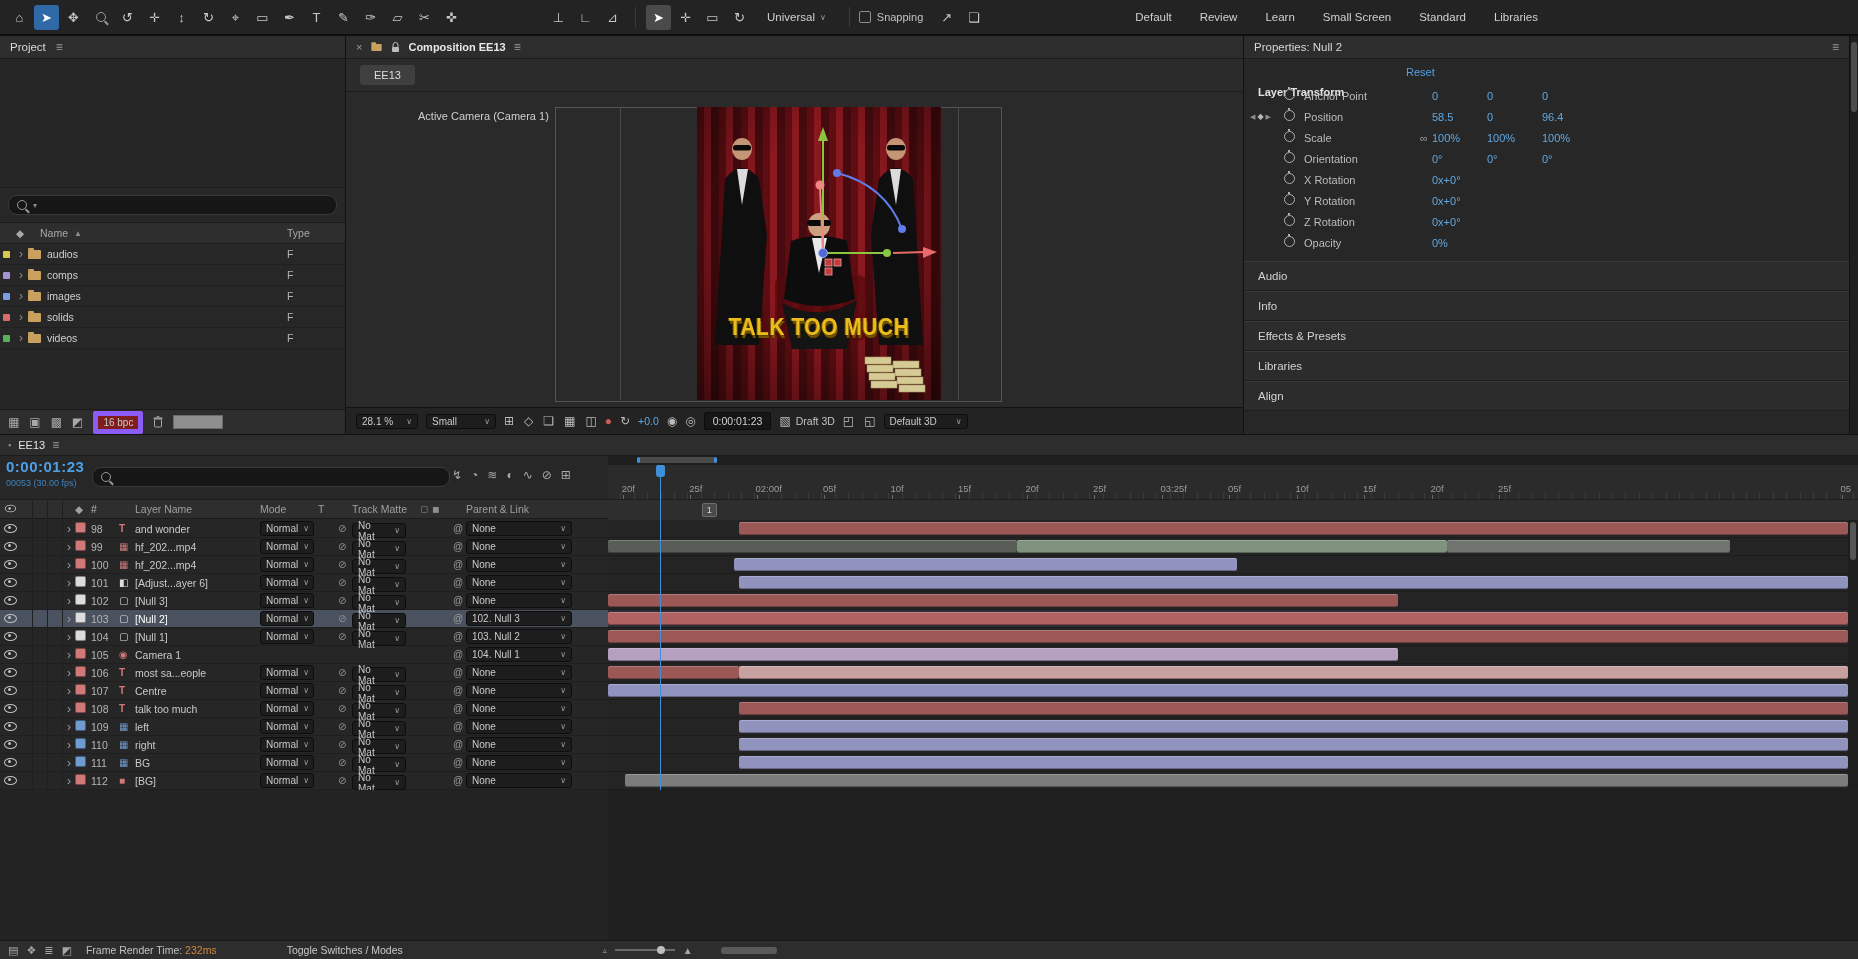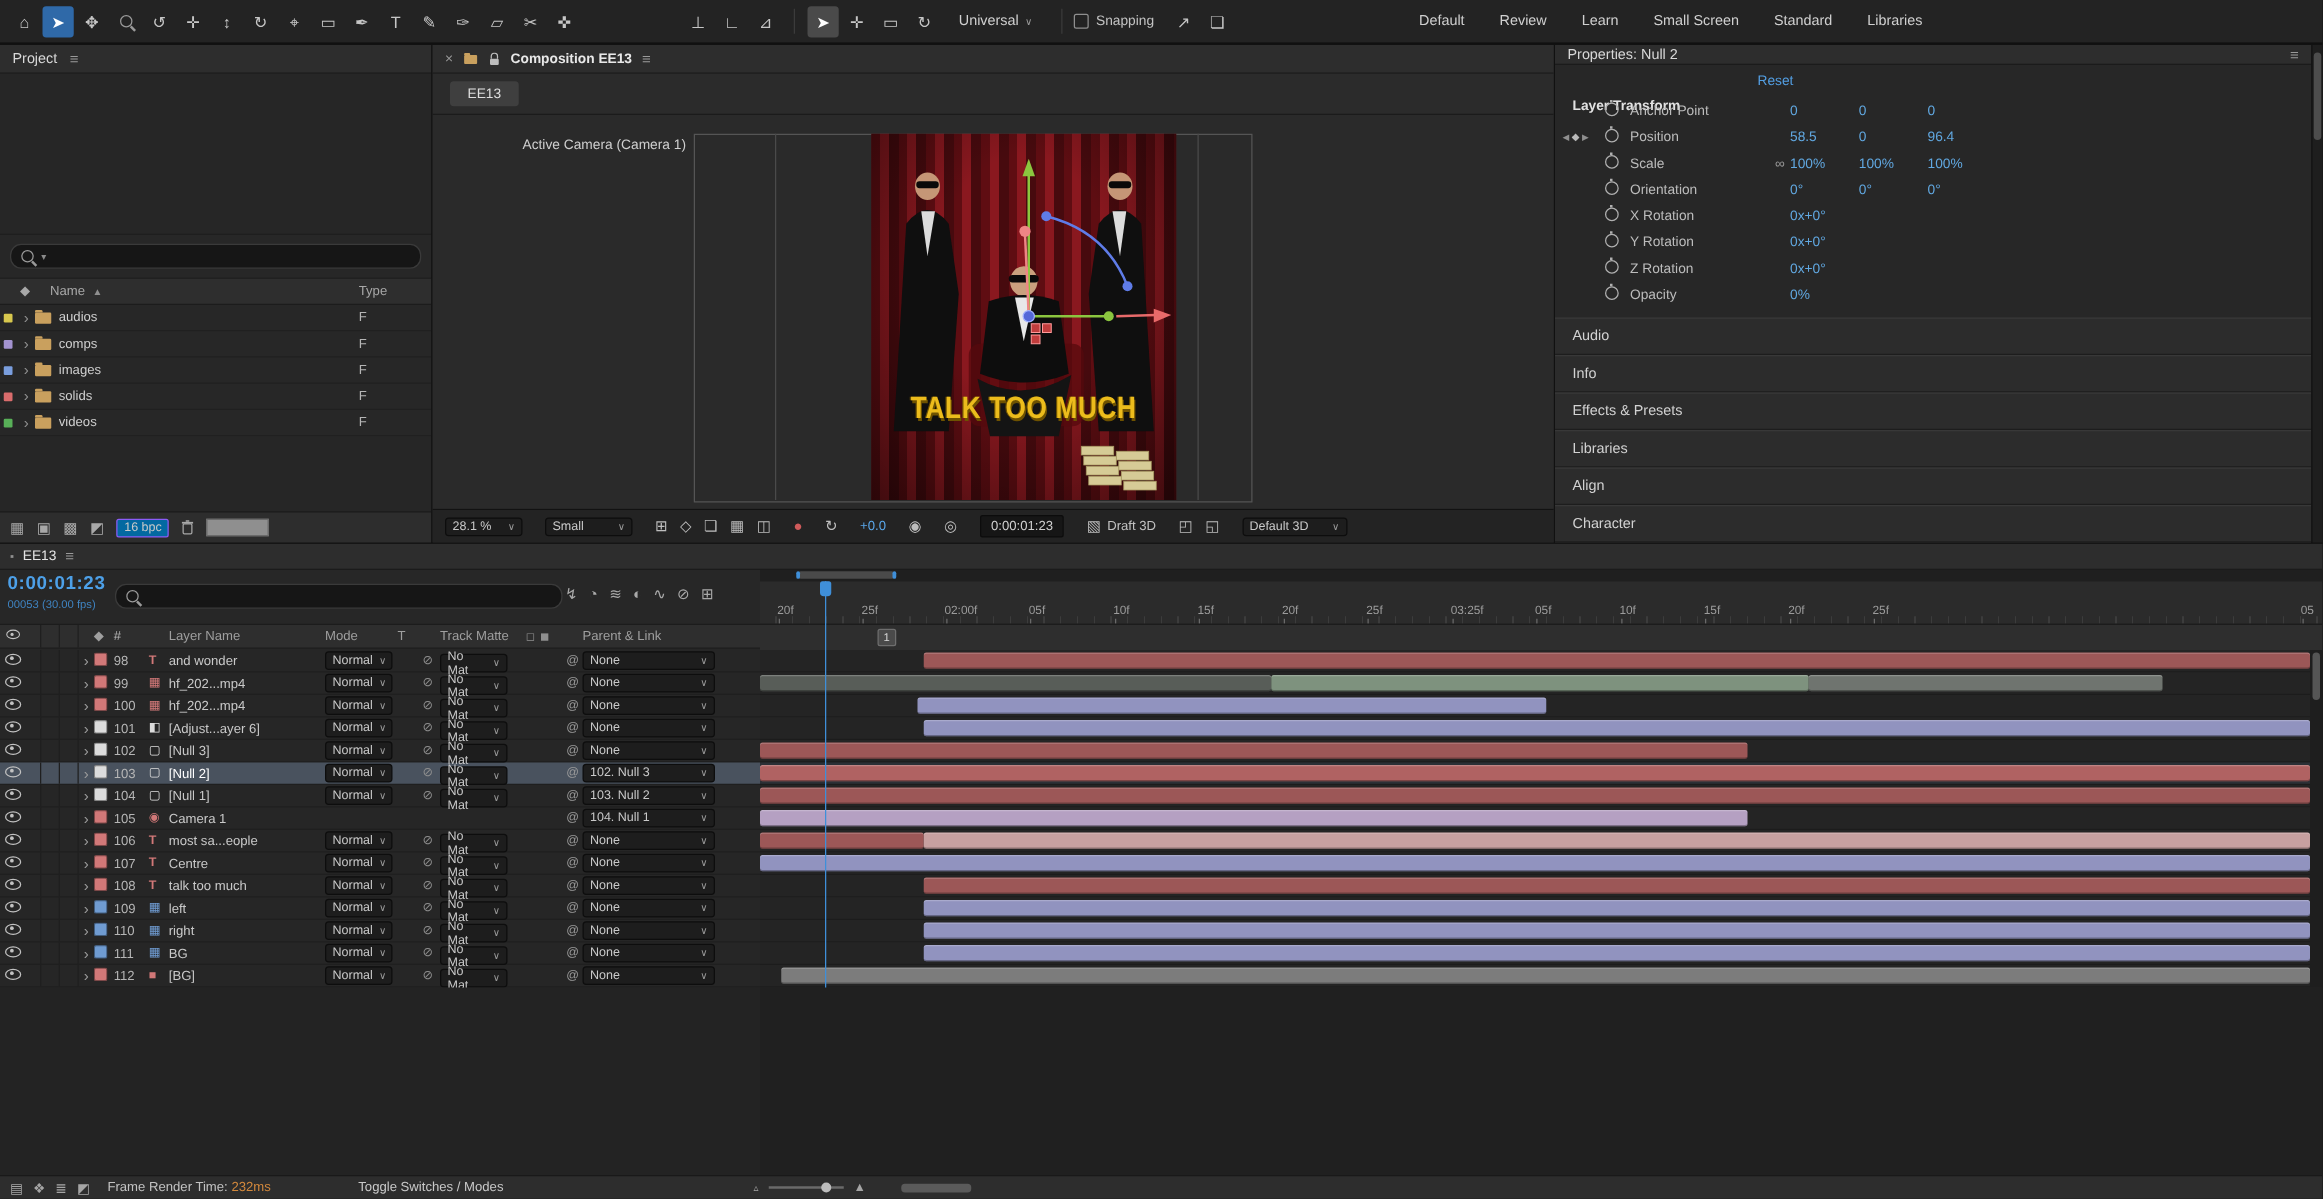--- a/index.html
+++ b/index.html
@@ -45,41 +45,41 @@
   .pc-name{flex:1;display:flex;align-items:center;gap:6px;}
   .pc-type{width:58px;}
   .projrow{display:flex;align-items:center;height:20px;border-bottom:1px solid #202020;font-size:10.5px;}
   .projrow .chipc{width:7px;height:7px;border-radius:1px;margin:0 4px 0 3px;flex:none;}
   .projrow .exp{width:14px;color:#8f8f8f;text-align:center;flex:none;font-size:12px;}
   .projrow .pname{flex:1;margin-left:6px;color:#cfcfcf;}
   .projrow .ptype{width:58px;color:#b5b5b5;}
   #proj-fill{flex:1;background:#262626;}
   #proj-foot{height:24px;background:#2d2d2d;border-top:1px solid #1a1a1a;display:flex;align-items:center;gap:10px;padding:0 8px;flex:none;}
   #proj-foot .icon{font-size:12px;color:#a8a8a8;}
-  .bpc{font-size:10px;color:#c9c9c9;background:#0369a1;border:1px solid #8b5cf6;border-radius:2px;padding:1px 5px;}
+  .bpc{font-size:10px;color:#c9c9c9;background:#7f1d1d;border:5px solid #8b5cf6;border-radius:2px;padding:1px 5px;}
   .graysw{width:48px;height:12px;background:#8f8f8f;border:1px solid #6a6a6a;}
 
   
   #comp{left:346px;top:36px;width:897px;height:398px;display:flex;flex-direction:column;}
   #comp-tabs{height:22px;background:#2d2d2d;border-bottom:1px solid #1b1b1b;display:flex;align-items:center;gap:8px;padding:0 10px;flex:none;}
   #comp-strip{height:32px;background:#2b2b2b;border-bottom:1px solid #1b1b1b;display:flex;align-items:center;padding:0 14px;flex:none;}
   .crumb{background:#3f3f3f;border-radius:3px;padding:4px 14px;font-size:11px;color:#dedede;}
   #viewer{flex:1;position:relative;background:#2a2a2a;}
   #viewlabel{position:absolute;left:72px;top:18px;color:#cfcfcf;font-size:11px;}
   .guide{position:absolute;border:1px solid #555;}
   .vline{position:absolute;width:1px;background:#4a4a4a;}
   #shot{position:absolute;left:351px;top:15px;width:244px;height:293px;overflow:hidden;
     background:
       radial-gradient(ellipse at 50% 40%, rgba(0,0,0,0) 40%, rgba(0,0,0,.55) 100%),
       repeating-linear-gradient(90deg,#5f0d12 0 7px,#8a181f 7px 14px,#470a0e 14px 22px);}
   #shot svg{position:absolute;left:0;top:0;}
   #caption{position:absolute;left:0;right:0;top:208px;text-align:center;font-weight:700;
     font-size:21px;color:#ecbc1c;letter-spacing:.5px;transform:scaleY(1.18);
     text-shadow:1px 2px 0 #6e5200, -1px 0 0 #6e5200;}
-  #comp-foot{height:26px;background:#232323;border-top:1px solid #121212;display:flex;align-items:center;gap:18px;padding:0 10px;font-size:10.5px;flex:none;}
+  #comp-foot{height:26px;background:#232323;border-top:1px solid #121212;display:flex;align-items:center;gap:8px;padding:0 10px;font-size:10.5px;flex:none;}
   #comp-foot .icon{font-size:12px;}
   .tcchip{background:#161616;border:1px solid #0c0c0c;border-radius:2px;padding:2px 8px;color:#cfcfcf;}
   .bluetext{color:#5aa7ea;}
 
   
   #props{left:1244px;top:36px;width:605px;height:398px;display:flex;flex-direction:column;}
   #prop-sec{display:flex;align-items:center;height:26px;padding:0 14px;flex:none;}
   #prop-sec .sect{font-weight:700;color:#e2e2e2;width:148px;margin-top:40px;}
   .link{color:#539fe3;}
   .prow{display:flex;align-items:center;height:21px;padding-left:6px;}
@@ -530,23 +530,20 @@
   </div>
       <div class="pbar">
     <span class="pbl">Effects &amp; Presets</span>
   </div>
       <div class="pbar">
     <span class="pbl">Libraries</span>
   </div>
       <div class="pbar">
     <span class="pbl">Align</span>
   </div>
-      <div class="pbar">
-    <span class="pbl">Character</span>
-  </div>
     </div>
 </div>
 <div id="props-sb">
     <div class="th"></div>
   </div>
 
 <div id="timeline" class="panel">
   <div id="tl-tabs">
     <span style="color:#8f8f8f;font-size:9px;">▪</span>
     <span style="color:#e4e4e4;">EE13</span>

